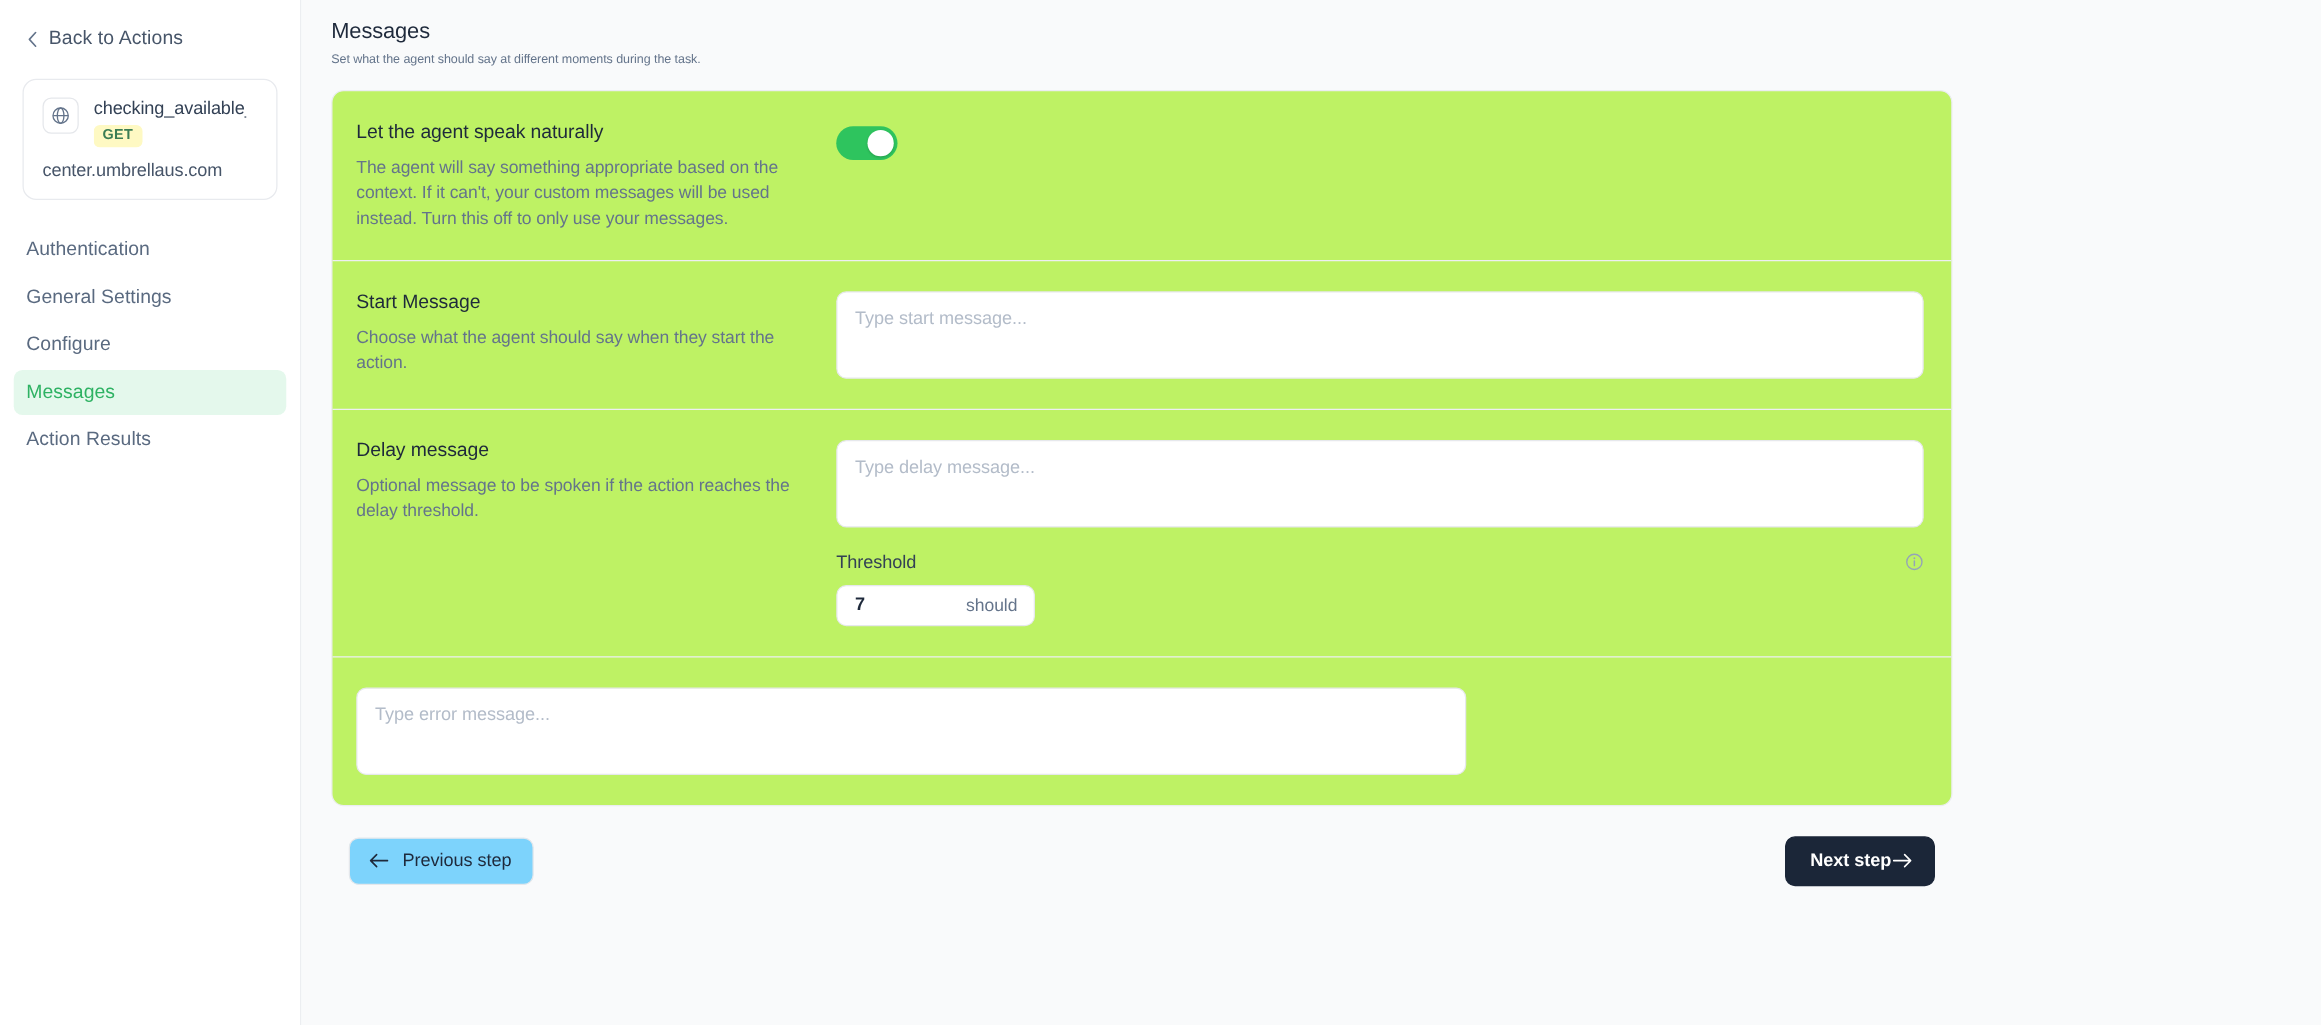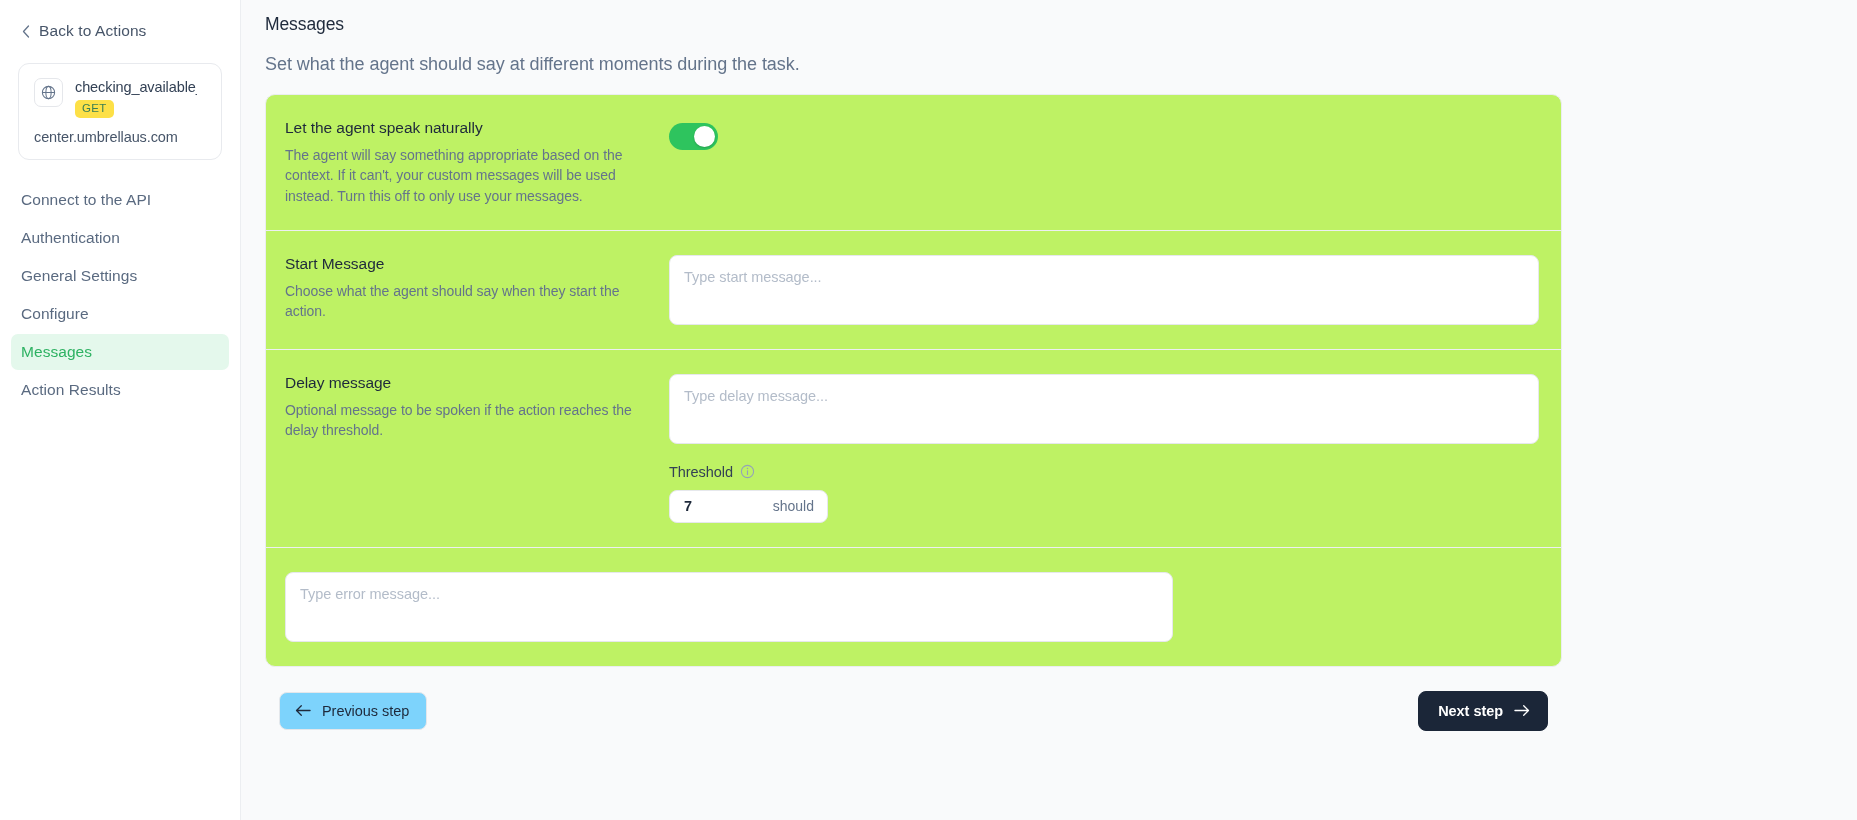--- a/index.html
+++ b/index.html
@@ -83,24 +83,24 @@
     font-size: 14.5px;
     color: #334155;
     white-space: nowrap;
     overflow: hidden;
     text-overflow: clip;
     max-width: 122px;
     letter-spacing: -0.1px;
   }
   .api-method {
     align-self: flex-start;
-    background: #fde047;
+    background: #fef9c3;
     color: #3a7d54;
     font-size: 11.5px;
-    font-weight: normal;
+    font-weight: bold;
     letter-spacing: 0.3px;
     padding: 3px 7px 3px 7px;
     border-radius: 5px;
     line-height: 1;
   }
   .api-host {
     margin-top: 11px;
     font-size: 14.5px;
     color: #475569;
     letter-spacing: -0.1px;
@@ -140,22 +140,22 @@
     padding: 14px 44px 0 24px;
   }
 
   .page-title {
     font-size: 17.5px;
     color: #1e293b;
     font-weight: normal;
     letter-spacing: -0.1px;
   }
   .page-subtitle {
-    margin-top: 19px;
-    font-size: 18px;
+    margin-top: 7px;
+    font-size: 10px;
     color: #64748b;
     letter-spacing: -0.05px;
   }
 
   .panel {
     margin-top: 19px;
     background: #bef264;
     border: 1px solid #ebedf0;
     border-radius: 10px;
     width: 1297px;
@@ -230,20 +230,21 @@
     outline: none;
     letter-spacing: -0.05px;
   }
   .ta::placeholder { color: #b3bcc9; }
 
   .threshold-block { margin-top: 20px; }
   .threshold-label-row {
     display: flex;
     align-items: center;
     gap: 7px;
+    justify-content: space-between;
   }
   .threshold-label {
     font-size: 14.5px;
     color: #334155;
     letter-spacing: -0.05px;
   }
   .info-icon {
     width: 15px;
     height: 15px;
     display: inline-flex;
@@ -297,21 +298,21 @@
     padding: 10px 17px 10px 15px;
     font-size: 14.5px;
     color: #1e293b;
     cursor: pointer;
     font-family: "Liberation Sans", sans-serif;
     letter-spacing: -0.05px;
   }
   .btn-next {
     display: inline-flex;
     align-items: center;
-    gap: 11px;
+    gap: 1px;
     background: #1b2638;
     border: 1px solid #1b2638;
     border-radius: 8px;
     padding: 11px 17px 11px 19px;
     font-size: 14.5px;
     font-weight: bold;
     color: #ffffff;
     cursor: pointer;
     font-family: "Liberation Sans", sans-serif;
     letter-spacing: -0.05px;
@@ -345,21 +346,20 @@
         </span>
         <div class="api-meta">
           <div class="api-name">checking_available_...</div>
           <span class="api-method">GET</span>
         </div>
       </div>
       <div class="api-host">center.umbrellaus.com</div>
     </div>
 
     <nav class="nav">
-      <div class="nav-item">Connect to the API</div>
       <div class="nav-item">Authentication</div>
       <div class="nav-item">General Settings</div>
       <div class="nav-item">Configure</div>
       <div class="nav-item active">Messages</div>
       <div class="nav-item">Action Results</div>
     </nav>
   </aside>
 
   <main class="main">
     <div class="main-inner">

